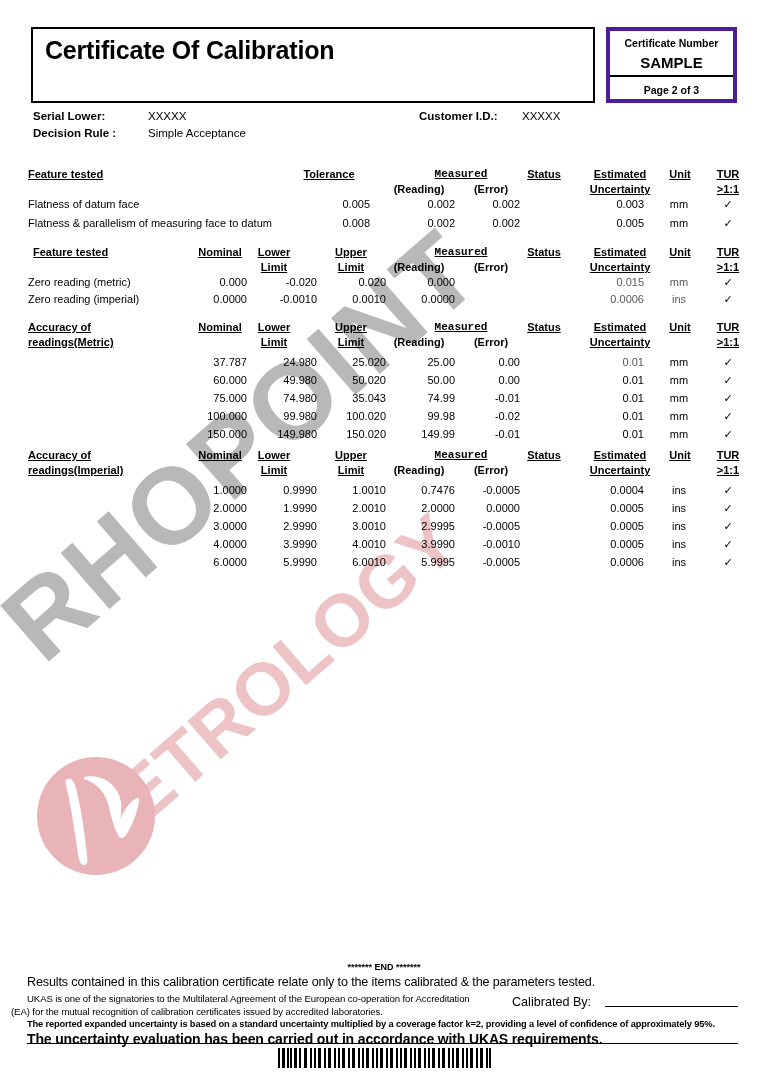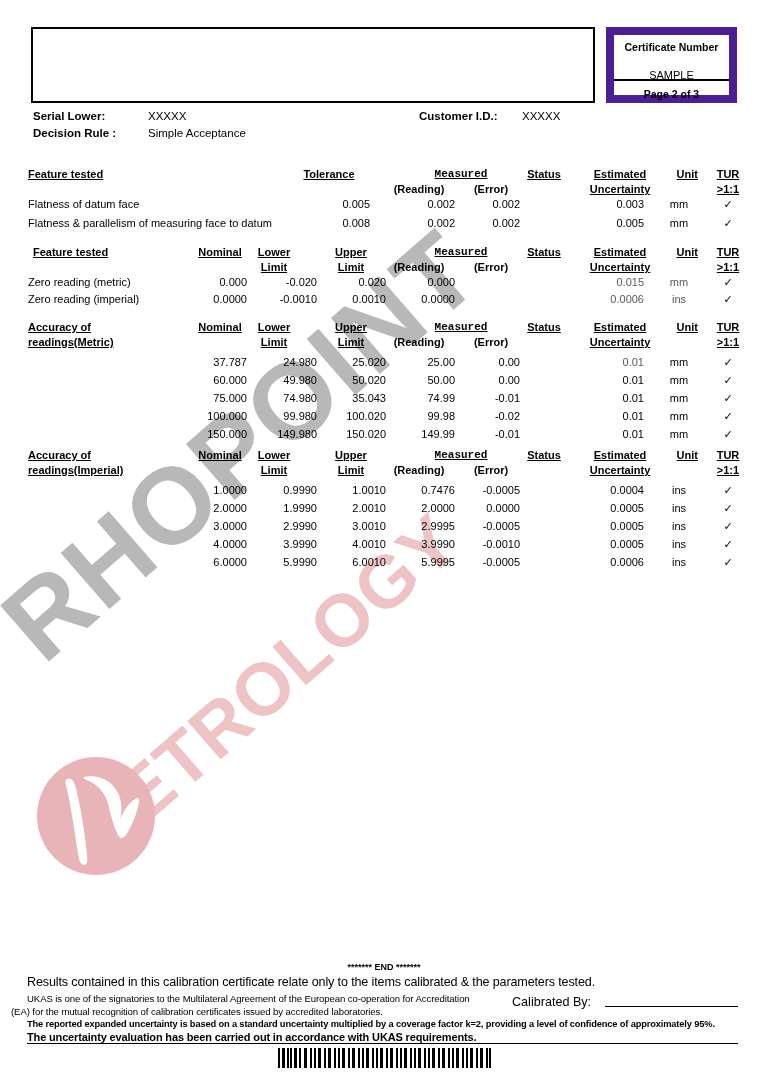--- a/index.html
+++ b/index.html
@@ -89,30 +89,30 @@
   .hdr-sub {
     font-size: 14.5px;
     font-weight: bold;
     margin-top: 17px;
     letter-spacing: -0.1px;
   }
   .hdr-cert {
     position: absolute;
     left: 606px; top: 27px;
     width: 131px; height: 76px;
-    border: 8px solid #4c1d95;
+    border: 4px solid #4c1d95;
     text-align: center;
   }
   .hdr-cert-top {
     height: 46px;
     border-bottom: 2px solid #000;
     padding-top: 5px;
   }
   .cert-label { font-size: 10.5px; font-weight: bold; line-height: 1.35; }
-  .cert-value { font-size: 11px; font-weight: normal; margin-top: 15px; }
+  .cert-value { font-size: 15px; font-weight: bold; margin-top: 4px; }
   .cert-page { font-size: 10.5px; font-weight: bold; padding-top: 7px; }
 
   
   .meta { position: absolute; left: 33px; top: 110px; width: 700px; font-size: 11.5px; }
   .meta-row { position: relative; height: 17px; }
   .meta-lbl { position: absolute; font-weight: bold; }
   .meta-val { position: absolute; }
   .m-lbl1 { left: 0; }
   .m-val1 { left: 115px; }
   .m-lbl2 { left: 386px; }
@@ -140,21 +140,21 @@
 
   .hd-tol  { left: 294px; width: 70px; text-align: center; }
   .hd-meas { left: 416px; width: 90px; text-align: center; font-family: Liberation Mono, monospace; }
   .hd-read { left: 383px; width: 72px; text-align: center; }
   .hd-err  { left: 455px; width: 72px; text-align: center; }
   .hd-nom  { left: 189px; width: 62px; text-align: center; }
   .hd-low  { left: 243px; width: 62px; text-align: center; }
   .hd-upp  { left: 320px; width: 62px; text-align: center; }
   .hd-stat { left: 512px; width: 64px; text-align: center; }
   .hd-unc  { left: 578px; width: 84px; text-align: center; }
-  .hd-unit { left: 662px; width: 36px; text-align: right; }
+  .hd-unit { left: 662px; width: 36px; text-align: center; }
   .hd-tur  { left: 708px; width: 40px; text-align: center; }
 
   .tick { font-size: 11px; }
   .grey { color: #5a5a5a; }
 
   
   .footer { position: absolute; left: 0; top: 962px; width: 768px; }
   .end-mark {
     position: absolute; left: 0; top: 0; width: 768px;
     text-align: center; font-size: 9px; font-weight: bold;
@@ -170,21 +170,21 @@
   .f-line3 {
     position: absolute; left: 11px; top: 44px;
     font-size: 9.6px; letter-spacing: -0.1px; white-space: nowrap;
   }
   .f-line4 {
     position: absolute; left: 27px; top: 57px;
     font-size: 9.3px; font-weight: bold; letter-spacing: -0.15px; white-space: nowrap;
   }
   .f-line5 {
     position: absolute; left: 27px; top: 69px;
-    font-size: 11px; font-weight: bold; letter-spacing: -0.15px; white-space: nowrap;
+    font-size: 14px; font-weight: bold; letter-spacing: -0.15px; white-space: nowrap;
   }
   .calib-by {
     position: absolute; left: 512px; top: 33px;
     font-size: 12.6px; white-space: nowrap;
   }
   .calib-rule {
     position: absolute; left: 605px; top: 44px;
     width: 133px; height: 0; border-top: 1.6px solid #000;
   }
   .f-underline {
@@ -210,20 +210,21 @@
         <circle cx="59" cy="59" r="59" fill="#e8b4b8"></circle>
         <path d="M30 22 C34 20 37 24 39 31 C44 52 48 76 50 99 C51 105 50 108 47 108 C44 108 42 104 41 97 C37 70 33 44 29 28 C28 24 28 23 30 22 Z" fill="#ffffff"></path>
         <path d="M47 20 C62 17 76 24 82 38 C85 46 85 54 83 62 C87 53 92 46 98 42 C101 40 103 41 102 45 C100 56 95 69 89 78 C86 82 83 82 81 78 C77 70 74 60 72 50 C69 36 60 26 47 22 Z" fill="#ffffff"></path>
       </svg>
     </div>
   </div>
 
   <div class="content">
 
     <div class="hdr-main">
+      <div class="hdr-title">Certificate Of Calibration</div>
     </div>
 
     <div class="hdr-cert">
       <div class="hdr-cert-top">
         <div class="cert-label">Certificate Number</div>
         <div class="cert-value">SAMPLE</div>
       </div>
       <div class="cert-page">Page 2 of 3</div>
     </div>
 

